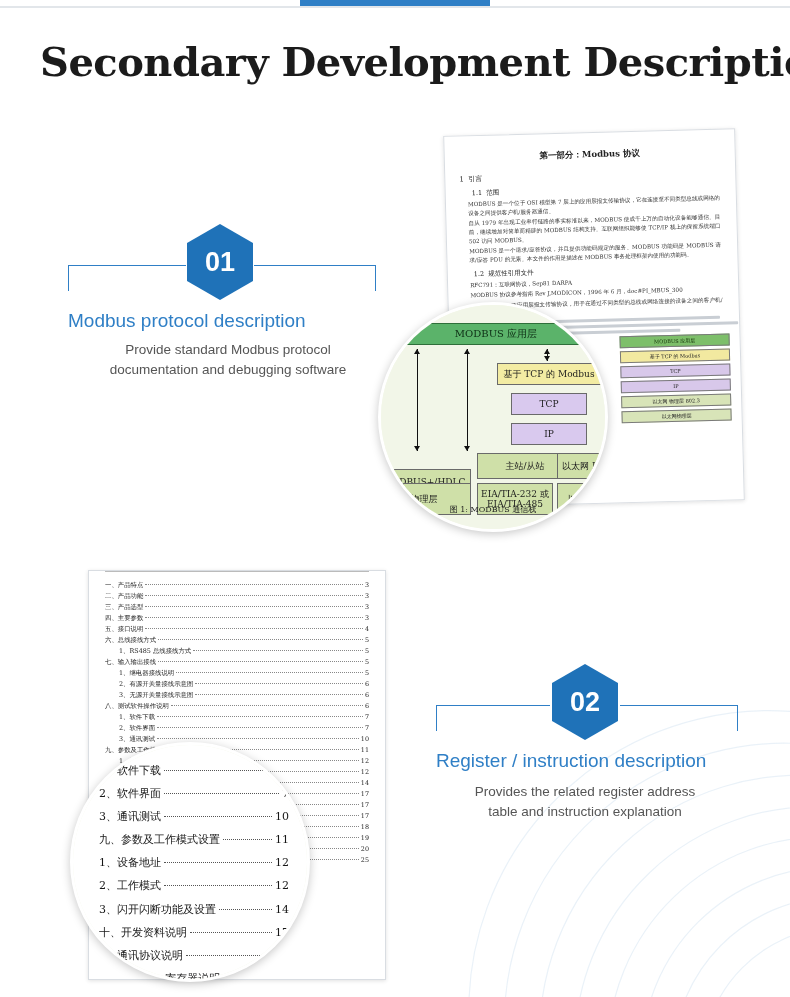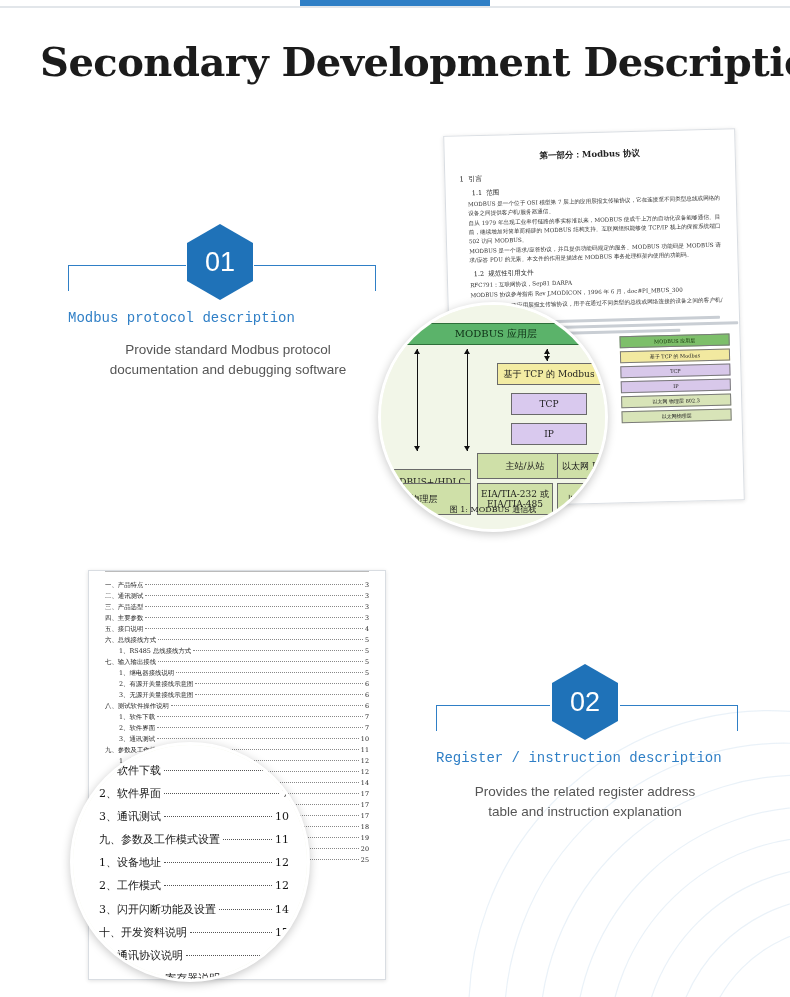--- a/index.html
+++ b/index.html
@@ -166,25 +166,25 @@
   .zwrap { position:absolute; left:26px; right:18px; top:14px; }
 
   
   .hexwrap { position:absolute; }
   .hex {
     position:relative; width:70px; height:80px;
   }
   .hex svg { display:block; }
   .hex .num {
     position:absolute; inset:0; display:flex; align-items:center; justify-content:center;
-    color:#ffffff; font-size:27px; font-weight:normal;
+    color:#ffffff; font-size:27px; font-weight:bold;
     font-family:"Liberation Sans", sans-serif;
   }
   .cap-head {
-    font-size:14px; color:#2f7fc6; white-space:nowrap;font-family:Liberation Mono, monospace;
+    font-size:19px; color:#2f7fc6; white-space:nowrap;
   }
   .cap-body {
     font-size:13.5px; color:#555; line-height:1.45;
   }
 
   
   #block01 { left:68px; top:222px; width:320px; }
   #block01 .hex { position:absolute; left:117px; top:0; }
   #block01 .br-left  { position:absolute; left:0;   top:43px; width:118px; height:26px; border-top:1px solid #2f7fc6; border-left:1px solid #2f7fc6; }
   #block01 .br-right { position:absolute; left:186px;top:43px; width:122px; height:26px; border-top:1px solid #2f7fc6; border-right:1px solid #2f7fc6; }
@@ -303,21 +303,21 @@
 
 <div class="doc-card" id="doc-toc">
   <div class="toc-rule"></div>
   <div id="toc-list">
       <div class="toc-row">
         <span class="lbl">一、产品特点</span>
         <span class="dots"></span>
         <span class="pg">3</span>
       </div>
       <div class="toc-row">
-        <span class="lbl">二、通讯测试</span>
+        <span class="lbl">二、产品功能</span>
         <span class="dots"></span>
         <span class="pg">3</span>
       </div>
       <div class="toc-row">
         <span class="lbl">三、产品选型</span>
         <span class="dots"></span>
         <span class="pg">3</span>
       </div>
       <div class="toc-row">
         <span class="lbl">四、主要参数</span>

